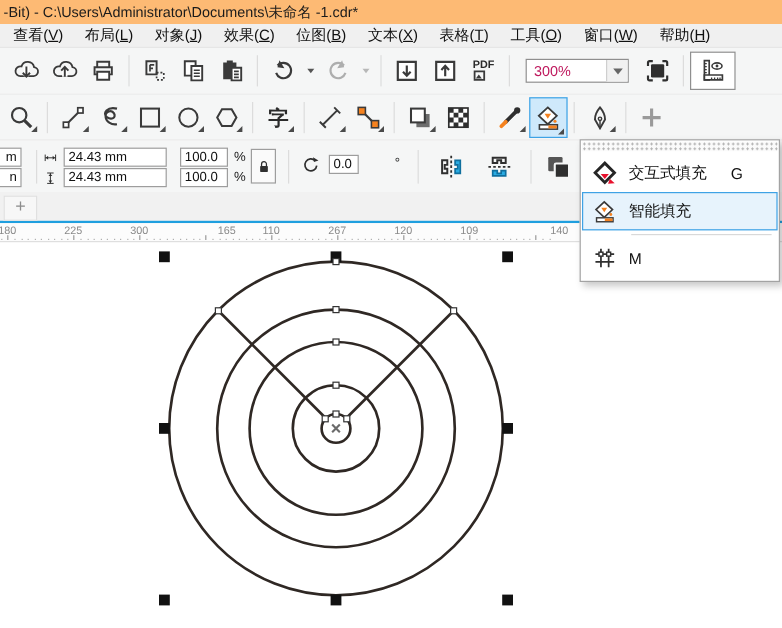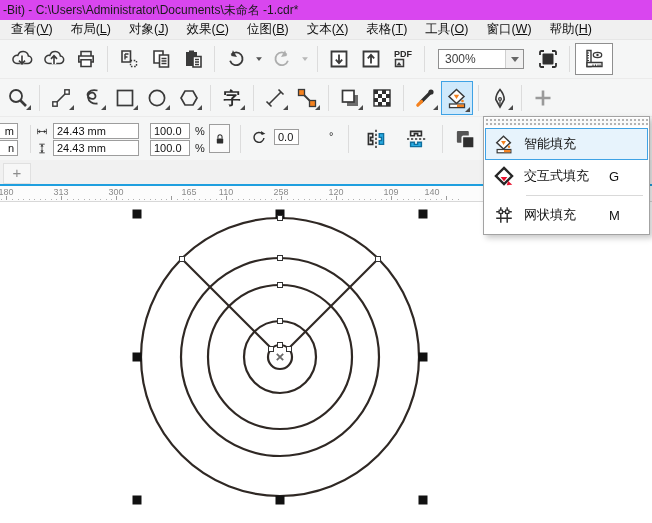--- a/index.html
+++ b/index.html
@@ -2,21 +2,21 @@
 <html><head>
 <meta charset="utf-8">
 <style>
   html,body{margin:0;padding:0;}
   body{width:652px;height:523px;position:relative;overflow:hidden;
        font-family:"Liberation Sans","DejaVu Sans",sans-serif;
        background:#fff;-webkit-font-smoothing:antialiased;}
   .row{position:absolute;left:0;width:652px;box-sizing:border-box;}
 
   
-  .titlebar{top:0;height:28px;background:#d946ef;font-size:12px;color:#1b1b1b;
+  .titlebar{top:0;height:28px;background:#fdba74;font-size:12px;color:#1b1b1b;
             line-height:20px;padding-left:3px;white-space:nowrap;}
 
   
   .menubar{top:20px;height:20px;background:#f0f0f0;border-bottom:1px solid #e6e6e6;
            display:flex;align-items:center;padding-left:2px;font-size:12.5px;color:#111;}
   .menu-item{padding:2px 9px;white-space:nowrap;cursor:default;}
   .menu-item u{text-decoration:underline;}
 
   
   .tb{background:#f5f6f6;display:flex;align-items:center;}
@@ -30,21 +30,21 @@
   .tbtn.small{width:14px;}
   .tbtn.small .ic{width:10px;height:10px;}
   .tbtn.disabled{opacity:.38;}
   .tbtn.pressed{background:#fff;border:1px solid #8f8f8f;width:38px;height:32px;}
   .tbtn.active{background:#cfe9fb;border:1px solid #3ea2e5;height:34px;}
   .fly-corner{position:absolute;right:2px;bottom:2px;width:0;height:0;
               border-style:solid;border-width:0 0 5px 5px;
               border-color:transparent transparent #4a4a4a transparent;}
   .zoom-combo{display:flex;border:1px solid #8f8f8f;background:#fff;width:86px;height:20px;
               margin:0 8px;box-sizing:border-box;flex:none;}
-  .zc-text{flex:1;font-size:12px;color:#404040;padding:2px 0 0 6px;}
+  .zc-text{flex:1;font-size:12px;color:#be185d;padding:2px 0 0 6px;}
   .zc-btn{width:17px;background:#f1f1f1;border-left:1px solid #cfcfcf;
           display:flex;align-items:center;justify-content:center;}
   .zc-arrow{width:0;height:0;border:4px solid transparent;border-top:5px solid #666;margin-top:4px;}
 
   
   .propbar{top:116px;height:44px;background:#f5f6f6;border-top:1px solid #ebebeb;position:absolute;}
   .propbar *{box-sizing:border-box;}
   .pfield{position:absolute;border:1px solid #9d9d9d;background:#fff;font-size:11px;
           color:#111;height:16px;padding:1px 3px;font-family:"Liberation Sans",sans-serif;}
   .plabel{position:absolute;font-size:11px;color:#222;}
@@ -499,35 +499,35 @@
   </button>
 </div>
 
 <div class="row tabbar">
   <div class="newtab">+</div>
 </div>
 
 <div class="row ruler" id="ruler">
     <span class="rnum" style="left: 6px;">180</span>
     <div class="rtick" style="left: 6px;"></div>
-    <span class="rnum" style="left: 61px;">313</span>
+    <span class="rnum" style="left: 61px;">225</span>
     <div class="rtick" style="left: 61px;"></div>
     <span class="rnum" style="left: 116px;">300</span>
     <div class="rtick" style="left: 116px;"></div>
     <span class="rnum" style="left: 189px;">165</span>
     <div class="rtick" style="left: 171px;"></div>
     <span class="rnum" style="left: 226px;">110</span>
     <div class="rtick" style="left: 226px;"></div>
-    <span class="rnum" style="left: 281px;">258</span>
+    <span class="rnum" style="left: 281px;">267</span>
     <div class="rtick" style="left: 281px;"></div>
     <span class="rnum" style="left: 336px;">120</span>
     <div class="rtick" style="left: 336px;"></div>
     <span class="rnum" style="left: 391px;">109</span>
     <div class="rtick" style="left: 391px;"></div>
-    <span class="rnum" style="left: 432px;">140</span>
+    <span class="rnum" style="left: 466px;">140</span>
     <div class="rtick" style="left: 446px;"></div>
     <div class="rdot" style="left: 1px;"></div>
     <div class="rdot" style="left: 12px;"></div>
     <div class="rdot" style="left: 17.5px;"></div>
     <div class="rdot" style="left: 23px;"></div>
     <div class="rdot" style="left: 28.5px;"></div>
     <div class="rdot" style="left: 34px;"></div>
     <div class="rdot" style="left: 39.5px;"></div>
     <div class="rdot" style="left: 45px;"></div>
     <div class="rdot" style="left: 50.5px;"></div>
@@ -624,35 +624,34 @@
       <rect x="277.5" y="140.5" width="5" height="5" fill="#fff" stroke="#333" stroke-width="1"></rect>
       <rect x="179.5" y="54.5" width="5" height="5" fill="#fff" stroke="#333" stroke-width="1"></rect>
       <rect x="375.5" y="54.5" width="5" height="5" fill="#fff" stroke="#333" stroke-width="1"></rect>
       <rect x="268.5" y="144.5" width="5" height="5" fill="#fff" stroke="#333" stroke-width="1"></rect>
       <rect x="286.5" y="144.5" width="5" height="5" fill="#fff" stroke="#333" stroke-width="1"></rect>
     </svg>
 </div>
 
 <div class="flyout" id="flyout">
   <div class="fly-grip"></div>
-<div class="fly-item hl">
+<div class="fly-item">
+      <svg viewBox="0 0 24 24" class="ic">
+        <use href="#ic-interactivefill"></use>
+      </svg>
+      <span class="fly-label">交互式填充</span>
+      <span class="fly-short">G</span>
+    </div>
+    <div class="fly-item hl">
       <svg viewBox="0 0 24 24" class="ic">
         <use href="#ic-smartfill"></use>
       </svg>
       <span class="fly-label">智能填充</span>
       <span class="fly-short"></span>
     </div>
-    <div class="fly-item">
-      <svg viewBox="0 0 24 24" class="ic">
-        <use href="#ic-interactivefill"></use>
-      </svg>
-      <span class="fly-label">交互式填充</span>
-      <span class="fly-short">G</span>
-    </div>
     <div class="fly-sep"></div>
     <div class="fly-item">
       <svg viewBox="0 0 24 24" class="ic">
         <use href="#ic-meshfill"></use>
       </svg>
-      <span class="fly-label">网状填充</span>
       <span class="fly-short">M</span>
     </div>
   </div>
 
 </body></html>

